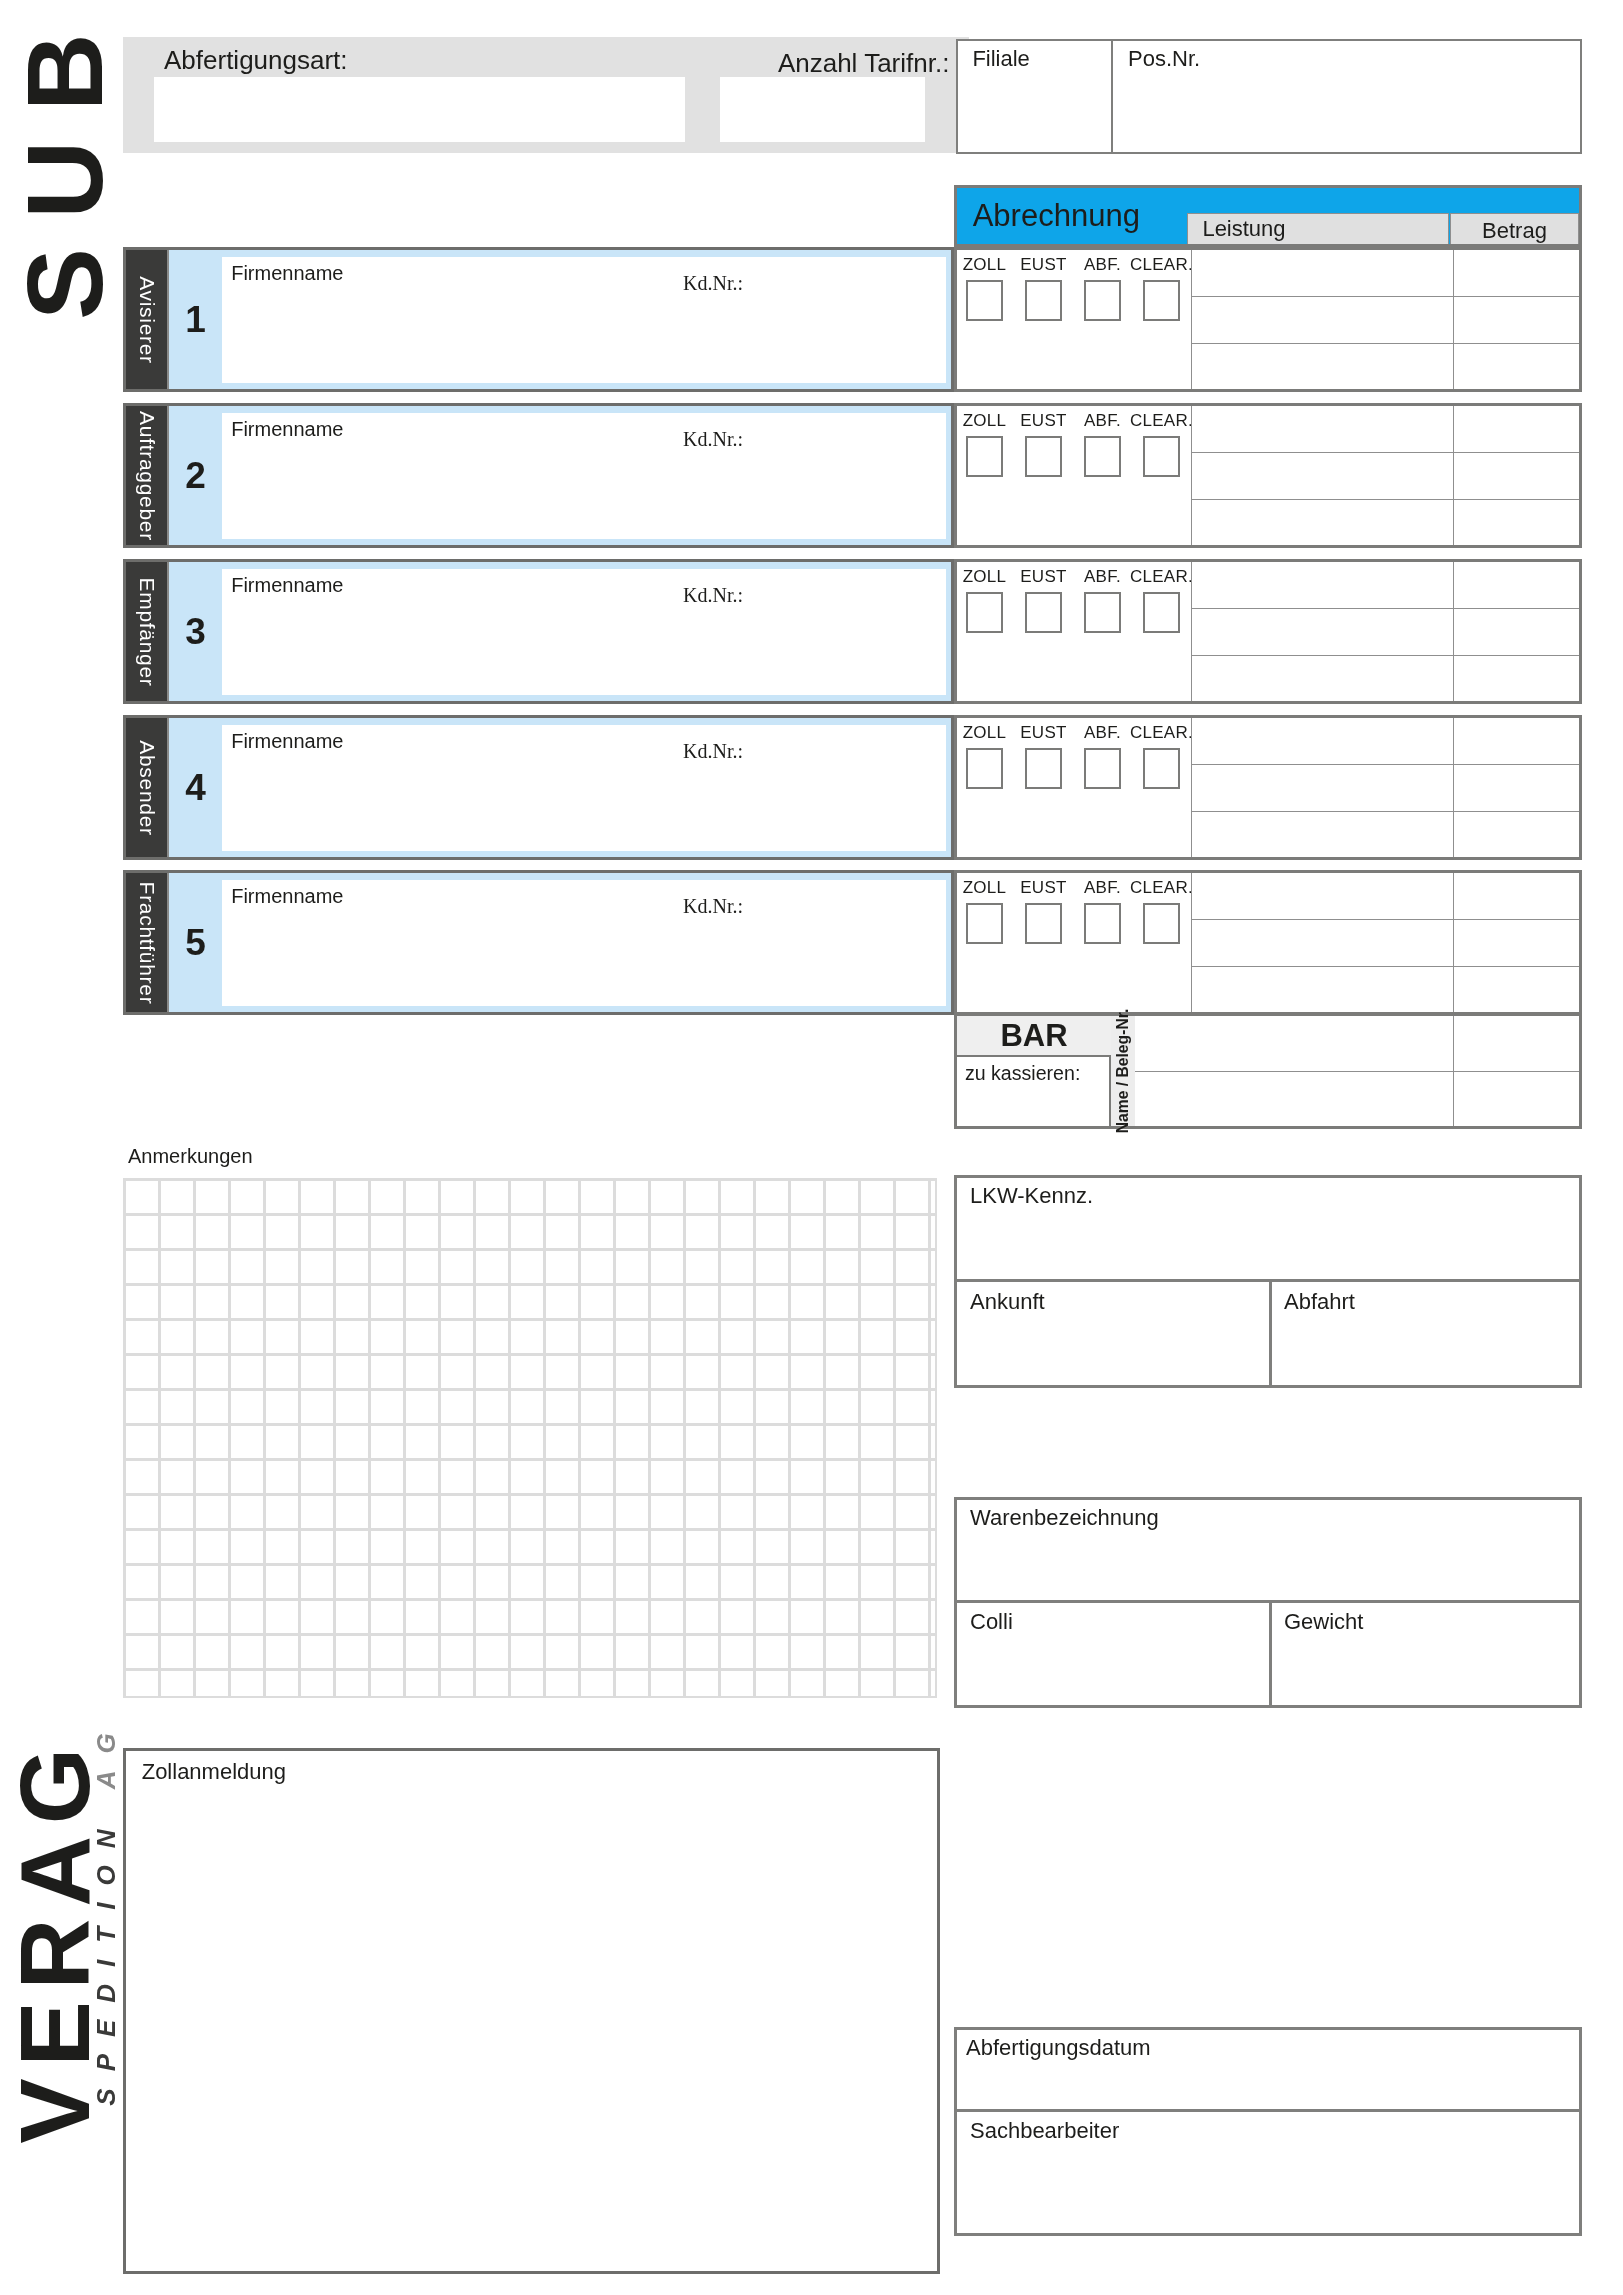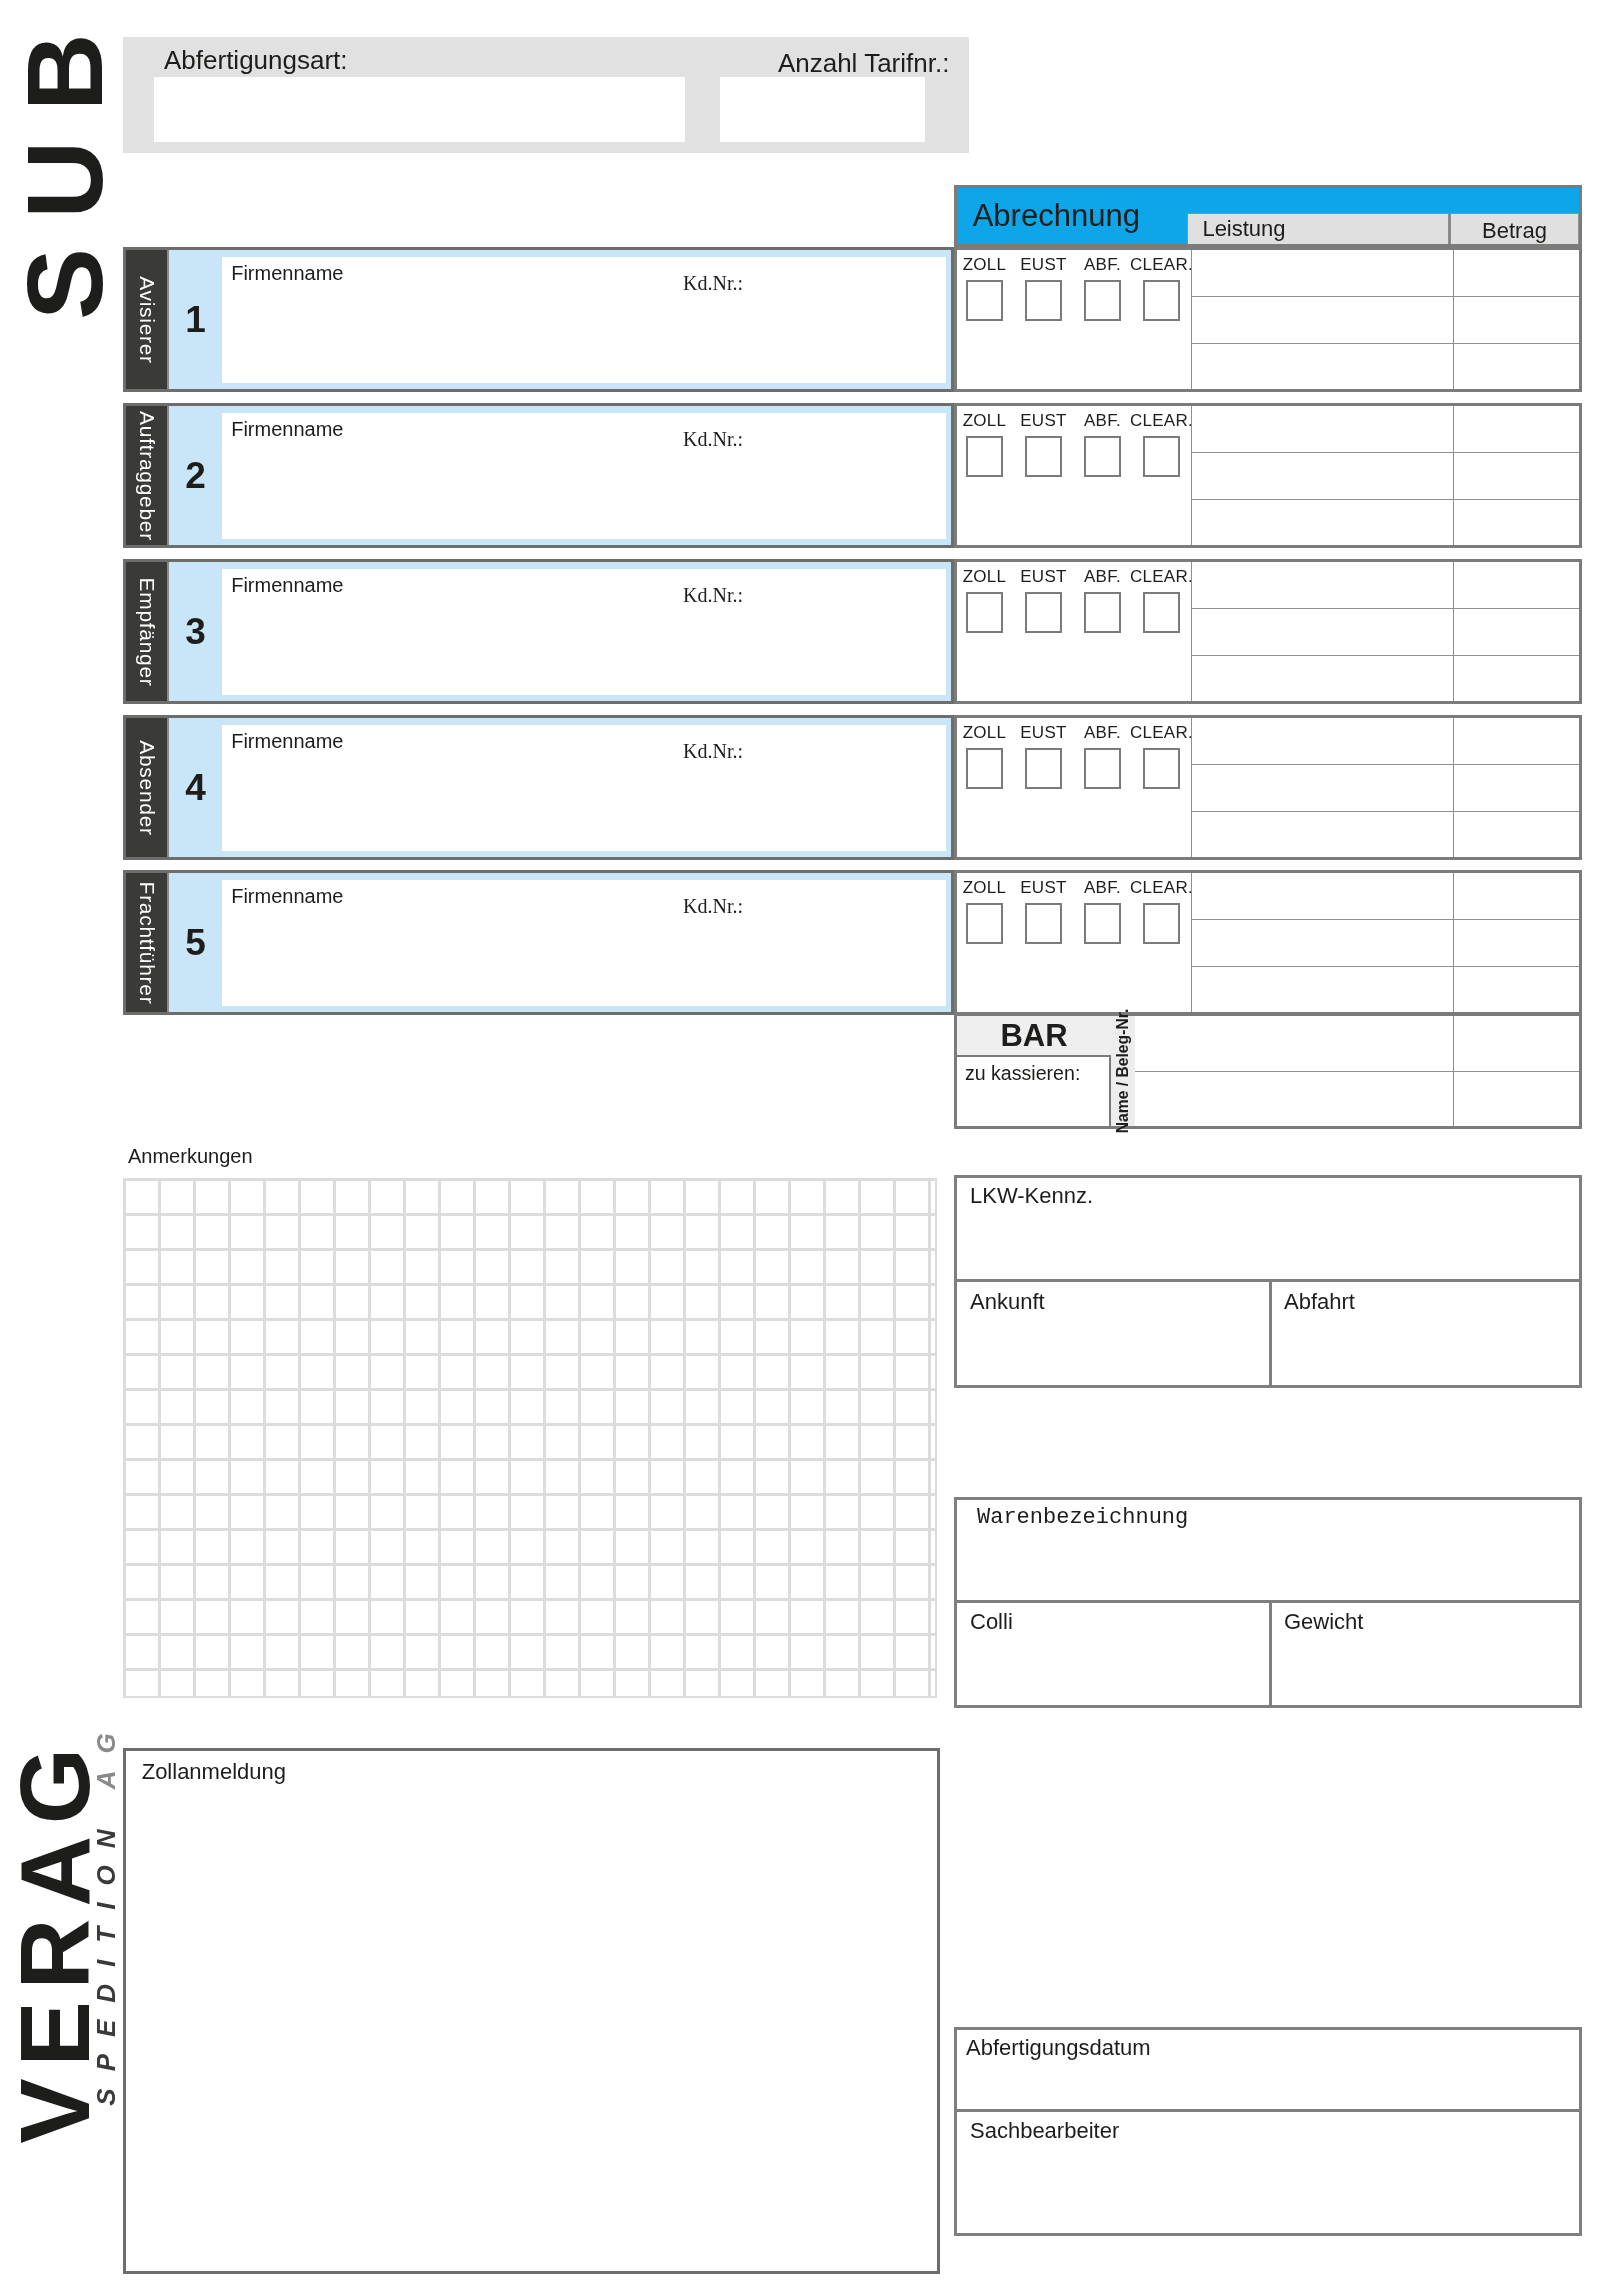--- a/index.html
+++ b/index.html
@@ -85,20 +85,27 @@
     <span class="rot rot-ccw sub-text">SUB</span>
   </div>
 
   <div class="abs top-band">
     <span class="band-label" style="left:41px; top:7.9px;">Abfertigungsart:</span>
     <div class="winput" style="left:31px; top:40px; width:531px; height:65px;"></div>
     <span class="band-label" style="right:19.6px; top:10.5px;">Anzahl Tarifnr.:</span>
     <div class="winput" style="left:597px; top:40px; width:205px; height:65px;"></div>
   </div>
 
+  <div class="abs gbox" style="left:956px; top:39px; width:626px; height:115px; border-width:2.6px;">
+    <div class="vsep" style="left:153px;"></div>
+    <span class="boxlbl" style="left:14.4px; top:5.2px;">Filiale</span>
+    <span class="boxlbl" style="left:170px; top:5.2px;">Pos.Nr.</span>
+    <div class="cell" style="left:0; top:0; width:153px; bottom:0;"></div>
+    <div class="cell" style="left:155px; top:0; right:0; bottom:0;"></div>
+  </div>
 
   <div class="abs abr-head">
     <span class="abr-title">Abrechnung</span>
     <div class="subcell" style="left:230px; width:262px; height:31px; padding-left:14.4px; display:flex; align-items:center;">
       <span>Leistung</span>
     </div>
     <div class="subcell" style="left:493px; right:0; height:31px; display:flex; align-items:flex-end; justify-content:center;">
       <span>Betrag</span>
     </div>
   </div>
@@ -309,21 +316,21 @@
     <div class="cell" style="left:0; top:0; right:0; height:101px;"></div>
     <div class="hsep" style="top:101px;"></div>
     <div class="vsep" style="left:312px; top:104px; width:2.6px;"></div>
     <span class="boxlbl" style="left:13px; top:111px;">Ankunft</span>
     <span class="boxlbl" style="left:327px; top:111px;">Abfahrt</span>
     <div class="cell" style="left:0; top:104px; width:312px; bottom:0;"></div>
     <div class="cell" style="left:315px; top:104px; right:0; bottom:0;"></div>
   </div>
 
   <div class="abs gbox" style="left:954px; top:1497px; width:628px; height:211px;">
-    <span class="boxlbl" style="left:20px; top:5.2px;font-family:Liberation Mono, monospace;">Warenbezeichnung</span>
+    <span class="boxlbl" style="left:13px; top:5.2px;">Warenbezeichnung</span>
     <div class="cell" style="left:0; top:0; right:0; height:100px;"></div>
     <div class="hsep" style="top:100px;"></div>
     <div class="vsep" style="left:312px; top:103px; width:2.6px;"></div>
     <span class="boxlbl" style="left:13px; top:109px;">Colli</span>
     <span class="boxlbl" style="left:327px; top:109px;">Gewicht</span>
     <div class="cell" style="left:0; top:103px; width:312px; bottom:0;"></div>
     <div class="cell" style="left:315px; top:103px; right:0; bottom:0;"></div>
   </div>
 
   <div class="abs gbox zoll-box">

